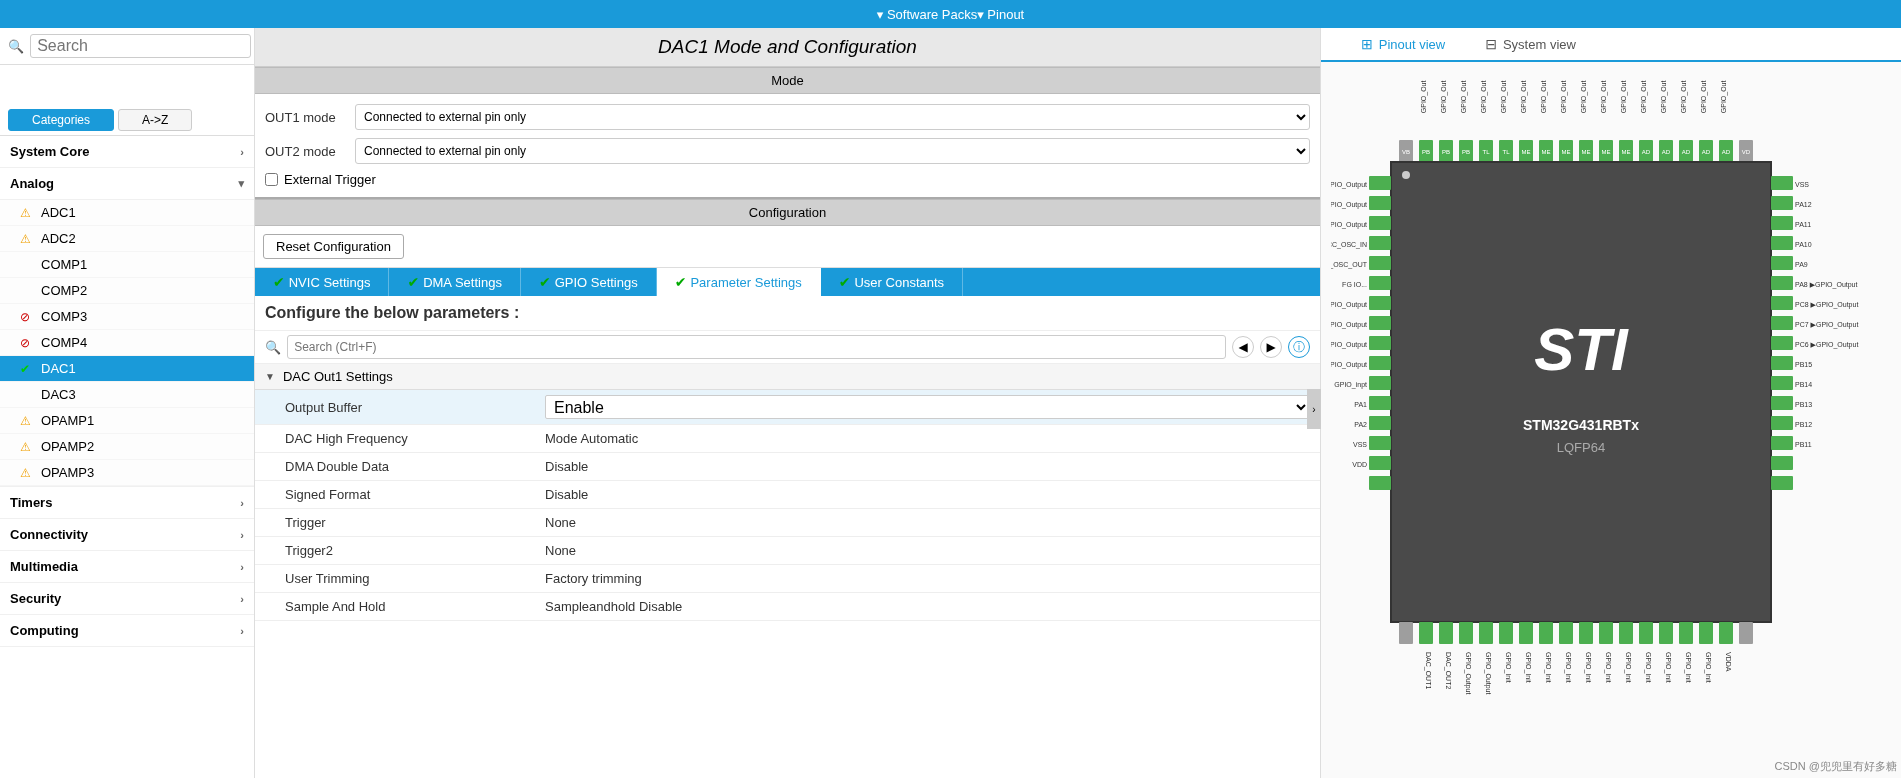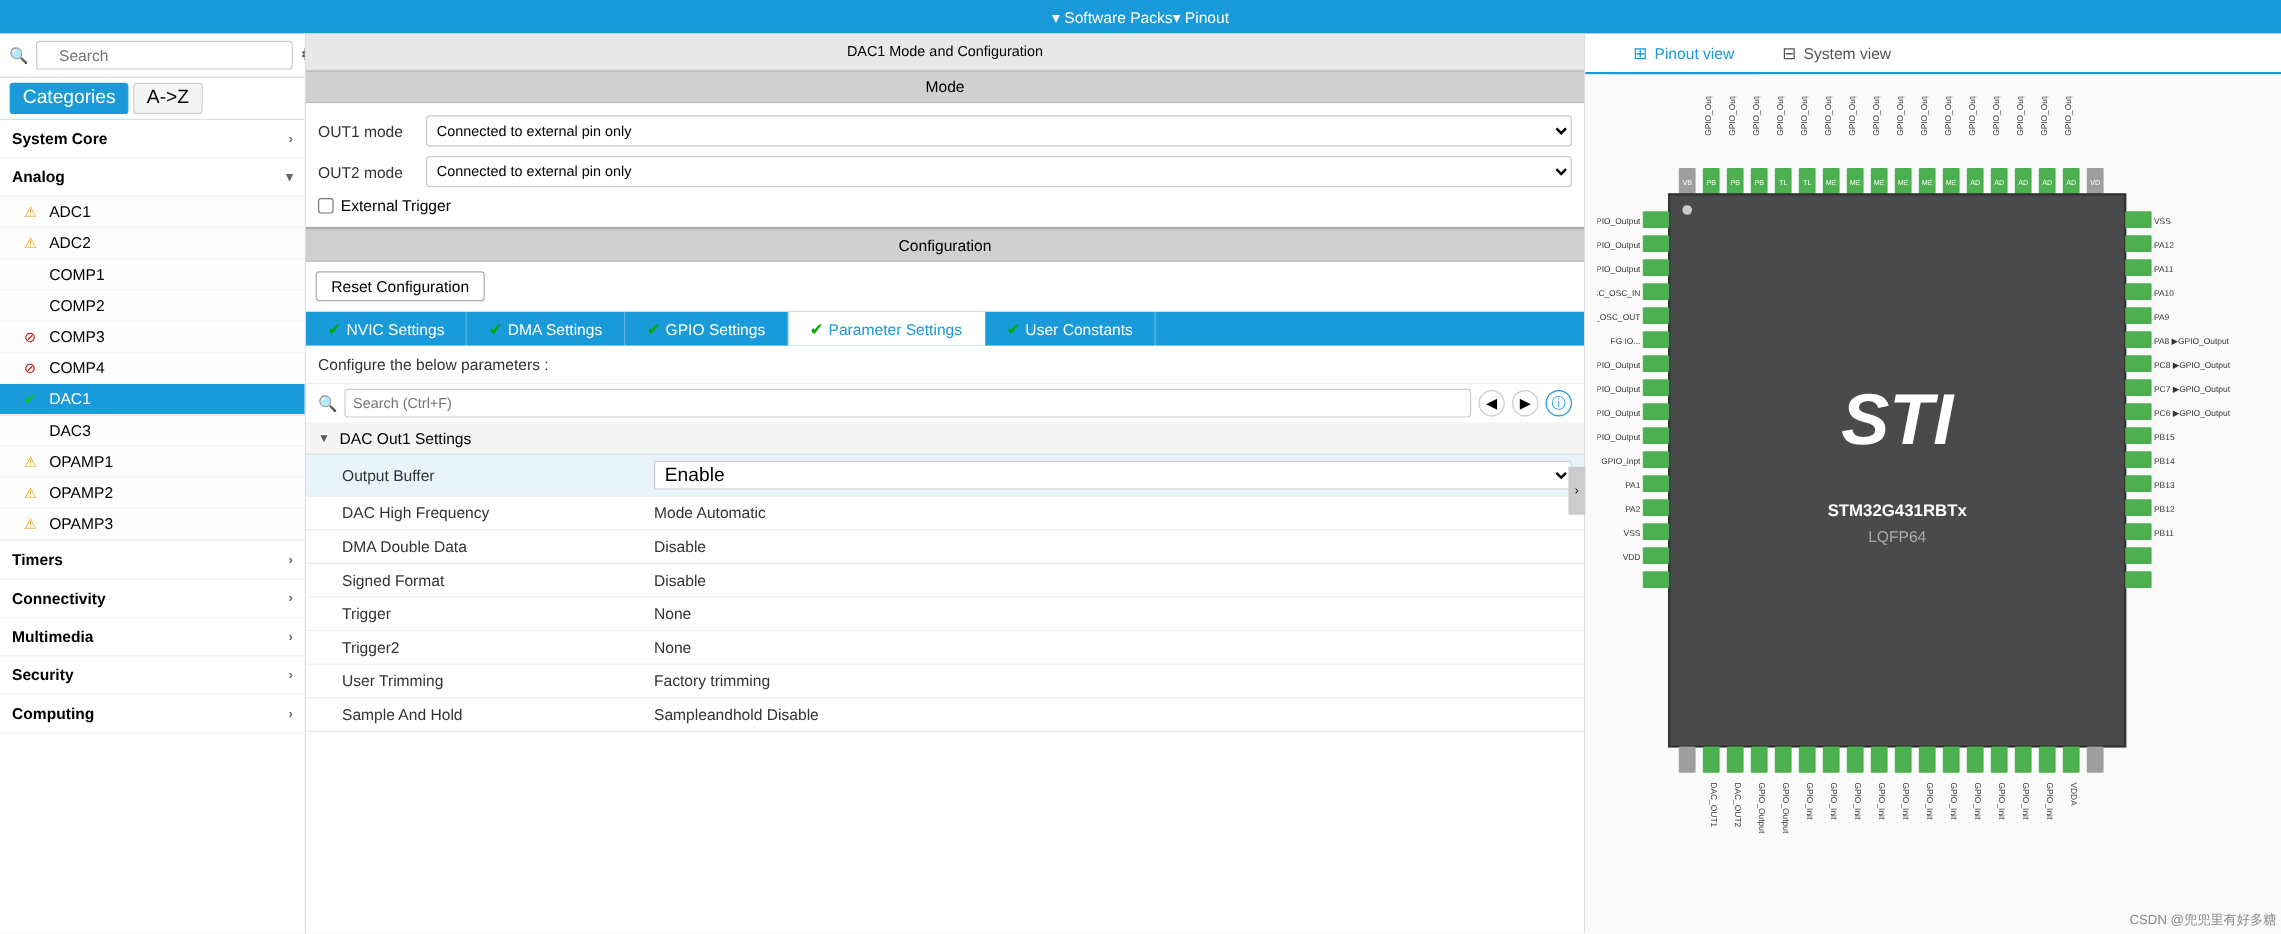--- a/index.html
+++ b/index.html
@@ -45,22 +45,22 @@
       align-items: center;
       padding: 6px 8px;
       border-bottom: 1px solid #ddd;
       gap: 6px;
     }
 
     .sidebar-search-input {
       flex: 1;
       border: 1px solid #ccc;
       border-radius: 3px;
-      padding: 3px 18px;
-      font-size: 13px;
+      padding: 3px 6px;
+      font-size: 16px;
       height: 24px;
     }
 
     .gear-icon {
       width: 22px;
       height: 22px;
       cursor: pointer;
       color: #555;
       display: flex;
       align-items: center;
@@ -69,26 +69,27 @@
     }
 
     .sidebar-tabs {
       display: flex;
       padding: 4px 8px;
       gap: 4px;
       border-bottom: 1px solid #ddd;
     }
 
     .sidebar-tab {
-      padding: 3px 10px;
+      padding: 3px 23px;
       border: 1px solid #ccc;
       border-radius: 3px;
       cursor: pointer;
-      font-size: 16px;
+      font-size: 12px;
       background: #f5f5f5;
+      margin-top: 40px;
     }
     .sidebar-tab.active {
       background: #1a9ad9;
       color: white;
       border-color: #1a9ad9;
     }
 
     .sidebar-content {
       flex: 1;
       overflow-y: auto;
@@ -137,23 +138,24 @@
       background: white;
       overflow: hidden;
       border-right: 1px solid #ddd;
       min-width: 0;
     }
 
     .panel-title {
       background: #e8e8e8;
       text-align: center;
       padding: 8px;
-      font-size: 12px;
+      font-size: 19px;
       font-weight: 500;
       border-bottom: 1px solid #ccc;
+      font-style: italic;
     }
 
     .section-header {
       background: #d0d0d0;
       text-align: center;
       padding: 5px;
       font-size: 13px;
       font-weight: 500;
       border-bottom: 1px solid #bbb;
       border-top: 1px solid #bbb;
@@ -236,23 +238,24 @@
     .config-tab .tab-check {
       color: #00aa00;
       font-size: 14px;
     }
     .active-tab .tab-check {
       color: #00aa00;
     }
 
     .params-header {
       padding: 8px 10px;
-      font-size: 13px;
+      font-size: 16px;
       color: #333;
       border-bottom: 1px solid #eee;
+      font-weight: bold;
     }
 
     .search-row {
       display: flex;
       align-items: center;
       padding: 4px 10px;
       gap: 6px;
       border-bottom: 1px solid #eee;
     }
     .param-search {

